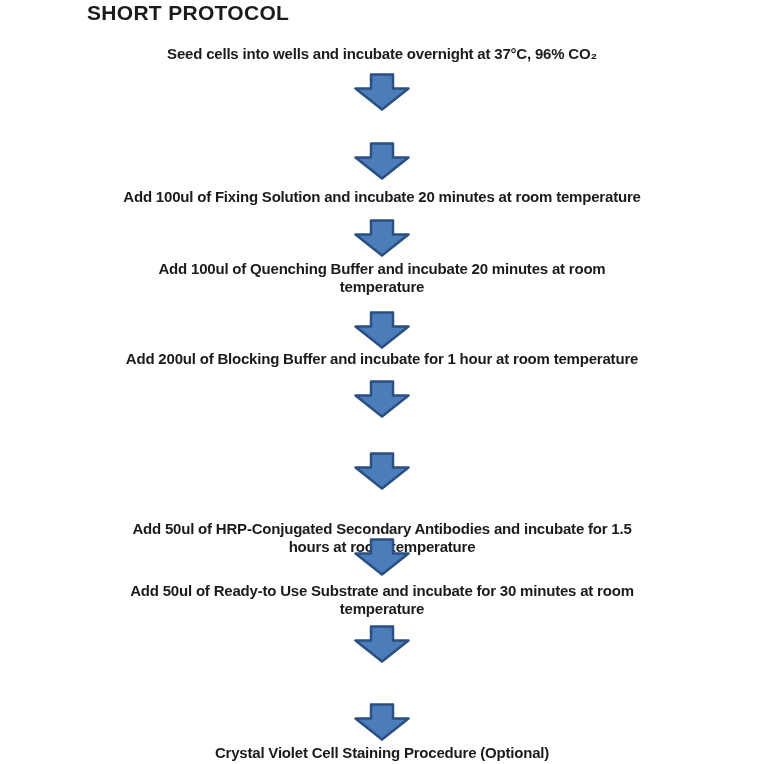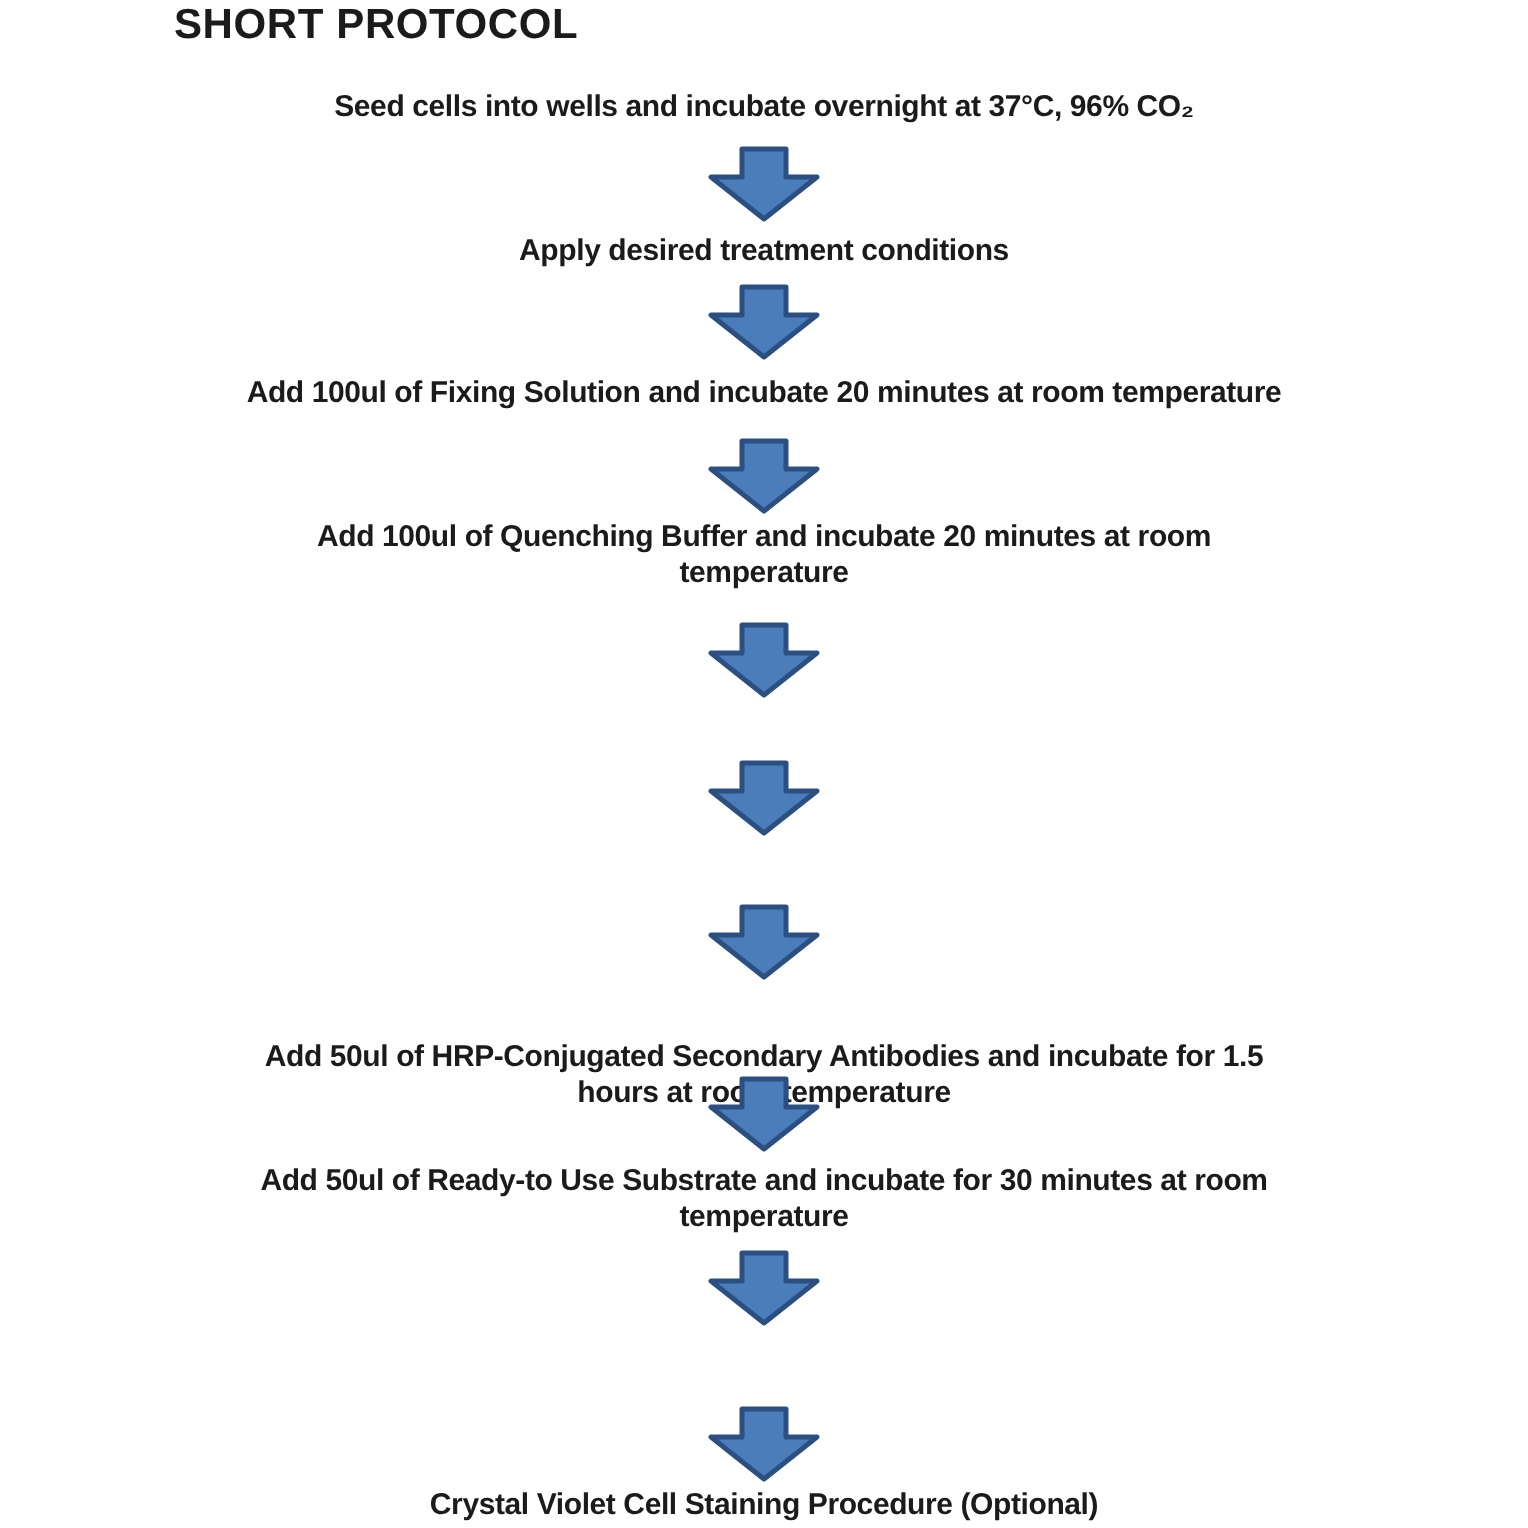--- a/index.html
+++ b/index.html
@@ -56,21 +56,20 @@
   <h1 class="title">SHORT PROTOCOL</h1>
 
   <div class="step" style="top:45px">Seed cells into wells and incubate overnight at 37°C, 96% CO₂</div>
 
   <div class="arrow" style="top:73px">
     <svg width="56" height="38" viewBox="0 0 56 38">
       <polygon points="17,1.5 39,1.5 39,15.5 54.5,15.5 28,36.5 1.5,15.5 17,15.5" stroke-width="2.5" stroke-linejoin="round" fill="#4b7dbb" stroke="#2b4f80"></polygon>
     </svg>
   </div>
 
-  <div class="step" style="top:117px">Apply desired treatment conditions</div>
 
   <div class="arrow" style="top:142px">
     <svg width="56" height="38" viewBox="0 0 56 38">
       <polygon points="17,1.5 39,1.5 39,15.5 54.5,15.5 28,36.5 1.5,15.5 17,15.5" stroke-width="2.5" stroke-linejoin="round" fill="#4b7dbb" stroke="#2b4f80"></polygon>
     </svg>
   </div>
 
   <div class="step" style="top:188px">Add 100ul of Fixing Solution and incubate 20 minutes at room temperature</div>
 
   <div class="arrow" style="top:219px">
@@ -81,20 +80,21 @@
 
   <div class="step" style="top:260px">Add 100ul of Quenching Buffer and incubate 20 minutes at room
 temperature</div>
 
   <div class="arrow" style="top:311px">
     <svg width="56" height="38" viewBox="0 0 56 38">
       <polygon points="17,1.5 39,1.5 39,15.5 54.5,15.5 28,36.5 1.5,15.5 17,15.5" stroke-width="2.5" stroke-linejoin="round" fill="#4b7dbb" stroke="#2b4f80"></polygon>
     </svg>
   </div>
 
+  <div class="step" style="top:350px">Add 200ul of Blocking Buffer and incubate for 1 hour at room temperature</div>
 
   <div class="arrow" style="top:380px">
     <svg width="56" height="38" viewBox="0 0 56 38">
       <polygon points="17,1.5 39,1.5 39,15.5 54.5,15.5 28,36.5 1.5,15.5 17,15.5" stroke-width="2.5" stroke-linejoin="round" fill="#4b7dbb" stroke="#2b4f80"></polygon>
     </svg>
   </div>
 
 
   <div class="arrow" style="top:452px">
     <svg width="56" height="38" viewBox="0 0 56 38">

